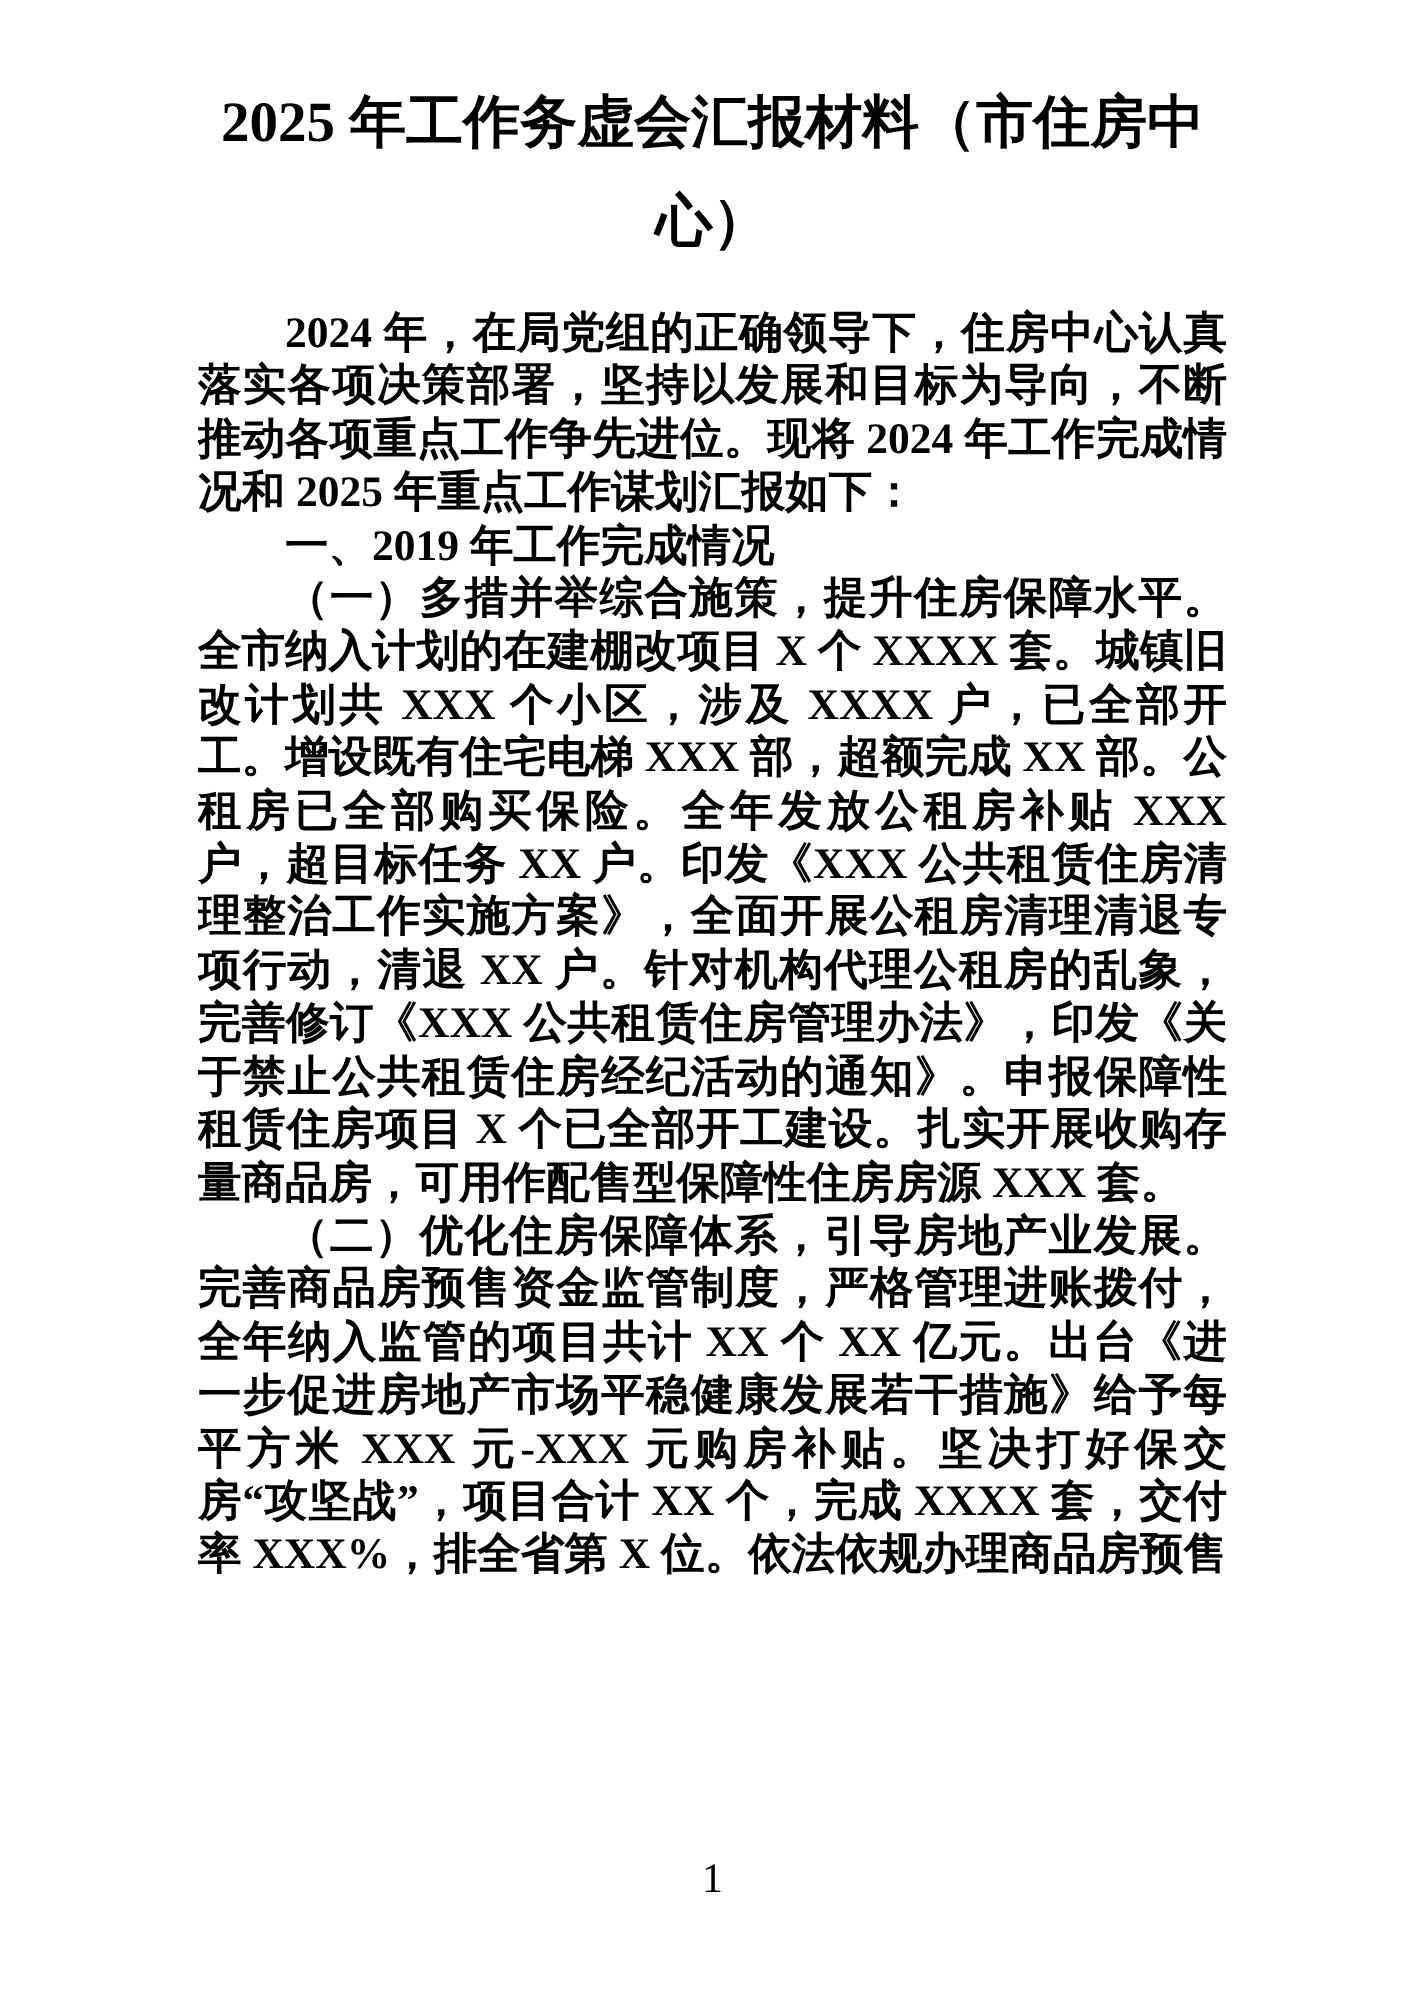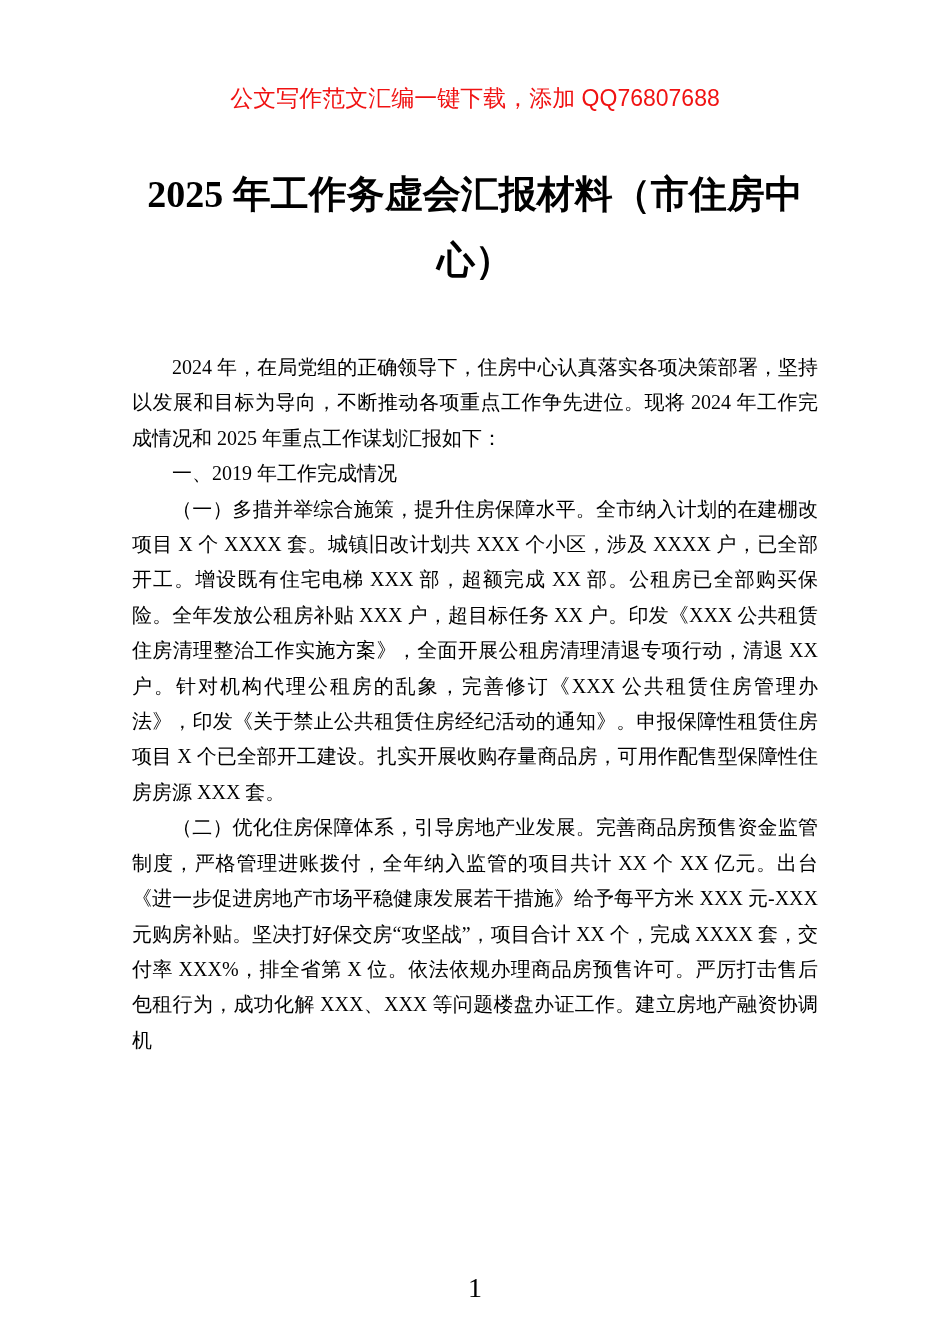--- a/index.html
+++ b/index.html
@@ -34,28 +34,29 @@
     width: 670px;
     text-align: center;
     font-family: "Liberation Serif", serif;
     font-weight: bold;
     font-size: 38px;
     line-height: 66px;
     max-height: 132px;
     overflow: hidden;
   }
   .content {
-    margin: 57px auto 0 auto;
+    margin: 24px auto 0 auto;
     width: 686px;
     height: 851px;
     overflow: hidden;
     font-family: "Liberation Serif", serif;
-    font-size: 20px;
+    font-size: 29px;
     line-height: 35.4px;
     text-align: justify;
+    font-weight: bold;
   }
   .content p {
     margin: 0;
     padding: 0;
     text-indent: 2em;
   }
   .page-footer {
     position: absolute;
     left: 0;
     right: 0;
@@ -64,21 +65,20 @@
     font-family: "Liberation Serif", serif;
     font-size: 28px;
     line-height: 32px;
   }
 </style>
 </head>
 <body>
 
 <div class="page">
 
-  <div class="promo">公文写作范文汇编一键下载，添加 QQ76807688</div>
 
   <h1 class="doc-title">2025 年工作务虚会汇报材料（市住房中心）</h1>
 
   <div class="content">
     <p>2024 年，在局党组的正确领导下，住房中心认真落实各项决策部署，坚持以发展和目标为导向，不断推动各项重点工作争先进位。现将 2024 年工作完成情况和 2025 年重点工作谋划汇报如下：</p>
     <p>一、2019 年工作完成情况</p>
     <p>（一）多措并举综合施策，提升住房保障水平。全市纳入计划的在建棚改项目 X 个 XXXX 套。城镇旧改计划共 XXX 个小区，涉及 XXXX 户，已全部开工。增设既有住宅电梯 XXX 部，超额完成 XX 部。公租房已全部购买保险。全年发放公租房补贴 XXX 户，超目标任务 XX 户。印发《XXX 公共租赁住房清理整治工作实施方案》，全面开展公租房清理清退专项行动，清退 XX 户。针对机构代理公租房的乱象，完善修订《XXX 公共租赁住房管理办法》，印发《关于禁止公共租赁住房经纪活动的通知》。申报保障性租赁住房项目 X 个已全部开工建设。扎实开展收购存量商品房，可用作配售型保障性住房房源 XXX 套。</p>
     <p>（二）优化住房保障体系，引导房地产业发展。完善商品房预售资金监管制度，严格管理进账拨付，全年纳入监管的项目共计 XX 个 XX 亿元。出台《进一步促进房地产市场平稳健康发展若干措施》给予每平方米 XXX 元-XXX 元购房补贴。坚决打好保交房“攻坚战”，项目合计 XX 个，完成 XXXX 套，交付率 XXX%，排全省第 X 位。依法依规办理商品房预售许可。严厉打击售后包租行为，成功化解 XXX、XXX 等问题楼盘办证工作。建立房地产融资协调机</p>
   </div>
 

